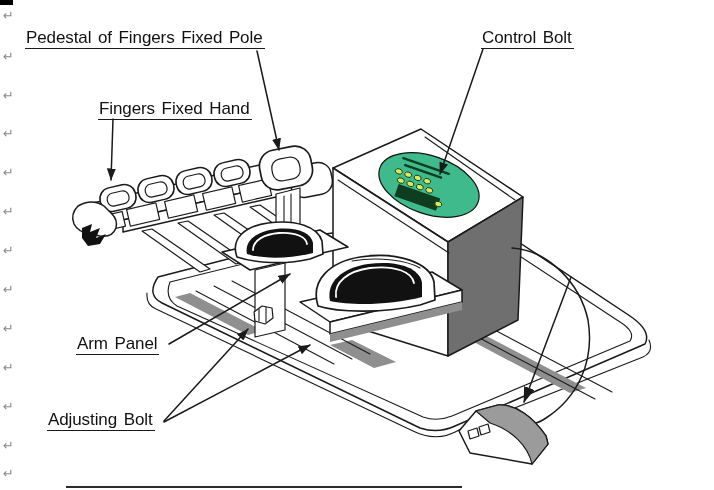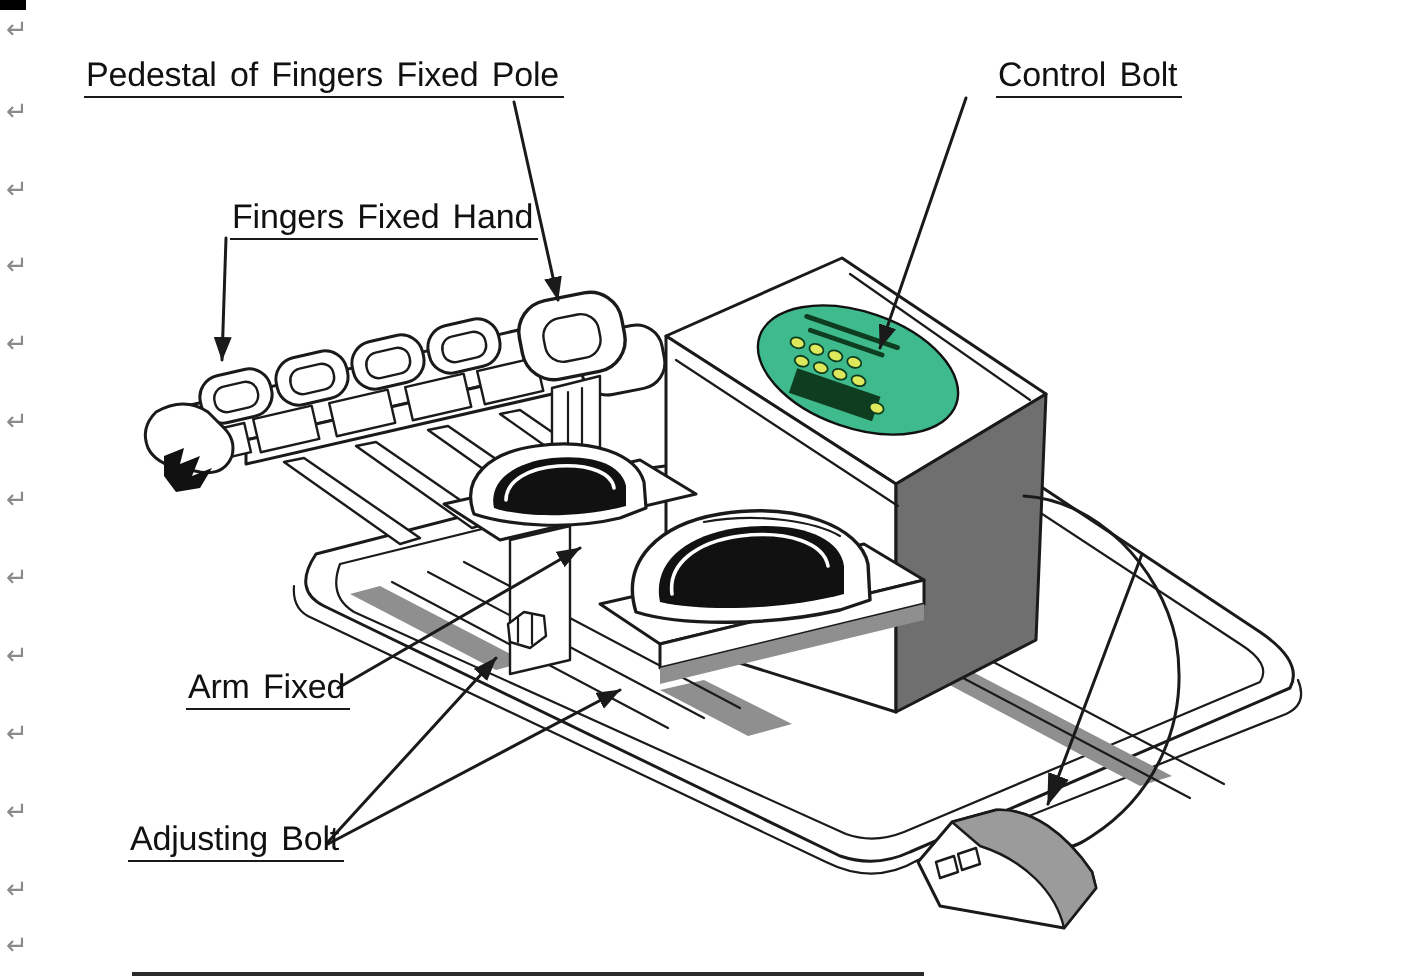--- a/index.html
+++ b/index.html
@@ -15,21 +15,21 @@
   .grayf{fill:var(--cabinet-gray,#6F6F6F);stroke:#1a1a1a;stroke-width:1.5;stroke-linejoin:round;}
   .shadow{fill:var(--shadow-gray,#8F8F8F);stroke:none;}
   .mgray{fill:var(--mouse-gray,#9B9B9B);stroke:#1a1a1a;stroke-width:1.2;stroke-linejoin:round;}
   .panel{fill:var(--control-panel-green,#3EBA8D);stroke:#111;stroke-width:1.2;}
   .pdk {fill:var(--control-panel-dark-green,#0F3D20);stroke:none;}
   .pln {stroke:var(--control-panel-dark-green,#0F3D20);stroke-width:2.4;fill:none;stroke-linecap:round;}
   .btn {fill:var(--button-yellow,#DDE95A);stroke:var(--control-panel-dark-green,#0F3D20);stroke-width:0.9;}
   .wln {fill:none;stroke:#fff;stroke-width:1.8;stroke-linecap:round;}
   
   .lbl{position:absolute;font-size:17px;line-height:19px;color:#111;white-space:nowrap;
-       border-bottom:1.6px solid #1a1a1a;padding:0 2px 1px 1px;word-spacing:2px;letter-spacing:-0.1px;margin-left:17px;}
+       border-bottom:1.6px solid #1a1a1a;padding:0 2px 1px 1px;word-spacing:2px;letter-spacing:-0.1px;}
   
   .pmark{position:absolute;left:3px;font-family:"DejaVu Sans",sans-serif;font-size:13px;
          color:var(--mark-gray,#8A8A8A);}
   .corner-marker{position:absolute;left:0;top:0;width:13px;height:5px;background:#000;}
   .separator{position:absolute;left:66px;top:486px;width:396px;height:2px;background:#2b2b2b;}
 </style>
 </head>
 <body>
 
 <div class="stage">
@@ -177,21 +177,21 @@
       <path class="ln" marker-end="url(#ahBig)" d="M571,277 L524,402"></path>
       <path class="ln" marker-end="url(#ah)" d="M169,344 L290,274"></path>
       <path class="ln" marker-end="url(#ah)" d="M164,421 L248,329"></path>
       <path class="ln" marker-end="url(#ah)" d="M164,422 L310,345"></path>
     </g>
   </svg>
 
   <div class="lbl" style="left:25px;top:28px">Pedestal of Fingers Fixed Pole</div>
   <div class="lbl" style="left:481px;top:28px">Control Bolt</div>
   <div class="lbl" style="left:98px;top:99px">Fingers Fixed Hand</div>
-  <div class="lbl" style="left:76px;top:334px">Arm Fixed</div>
+  <div class="lbl" style="left:76px;top:334px">Arm Panel</div>
   <div class="lbl" style="left:47px;top:410px">Adjusting Bolt</div>
 
   <div id="pmarks">
       <span class="pmark" style="top: 8px;">↵</span>
       <span class="pmark" style="top: 49px;">↵</span>
       <span class="pmark" style="top: 88px;">↵</span>
       <span class="pmark" style="top: 126px;">↵</span>
       <span class="pmark" style="top: 165px;">↵</span>
       <span class="pmark" style="top: 204px;">↵</span>
       <span class="pmark" style="top: 243px;">↵</span>

